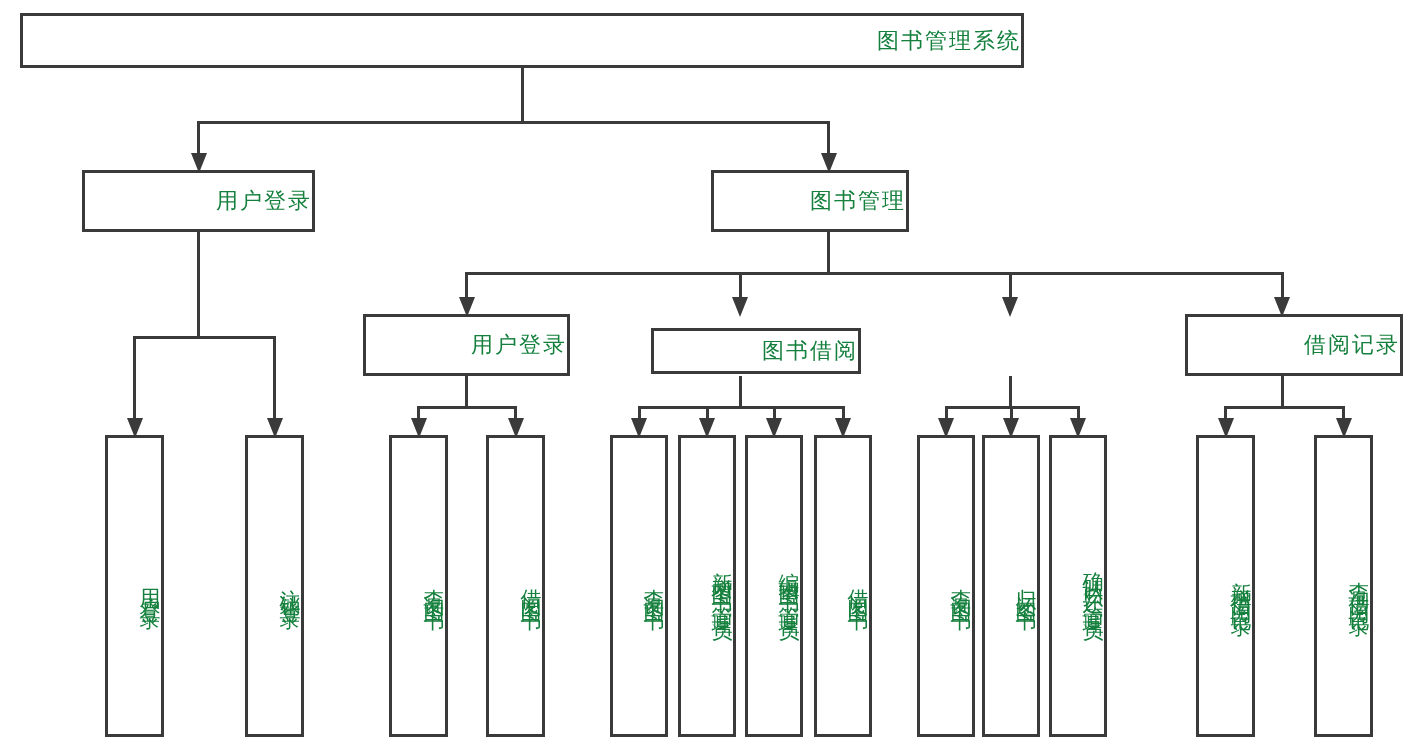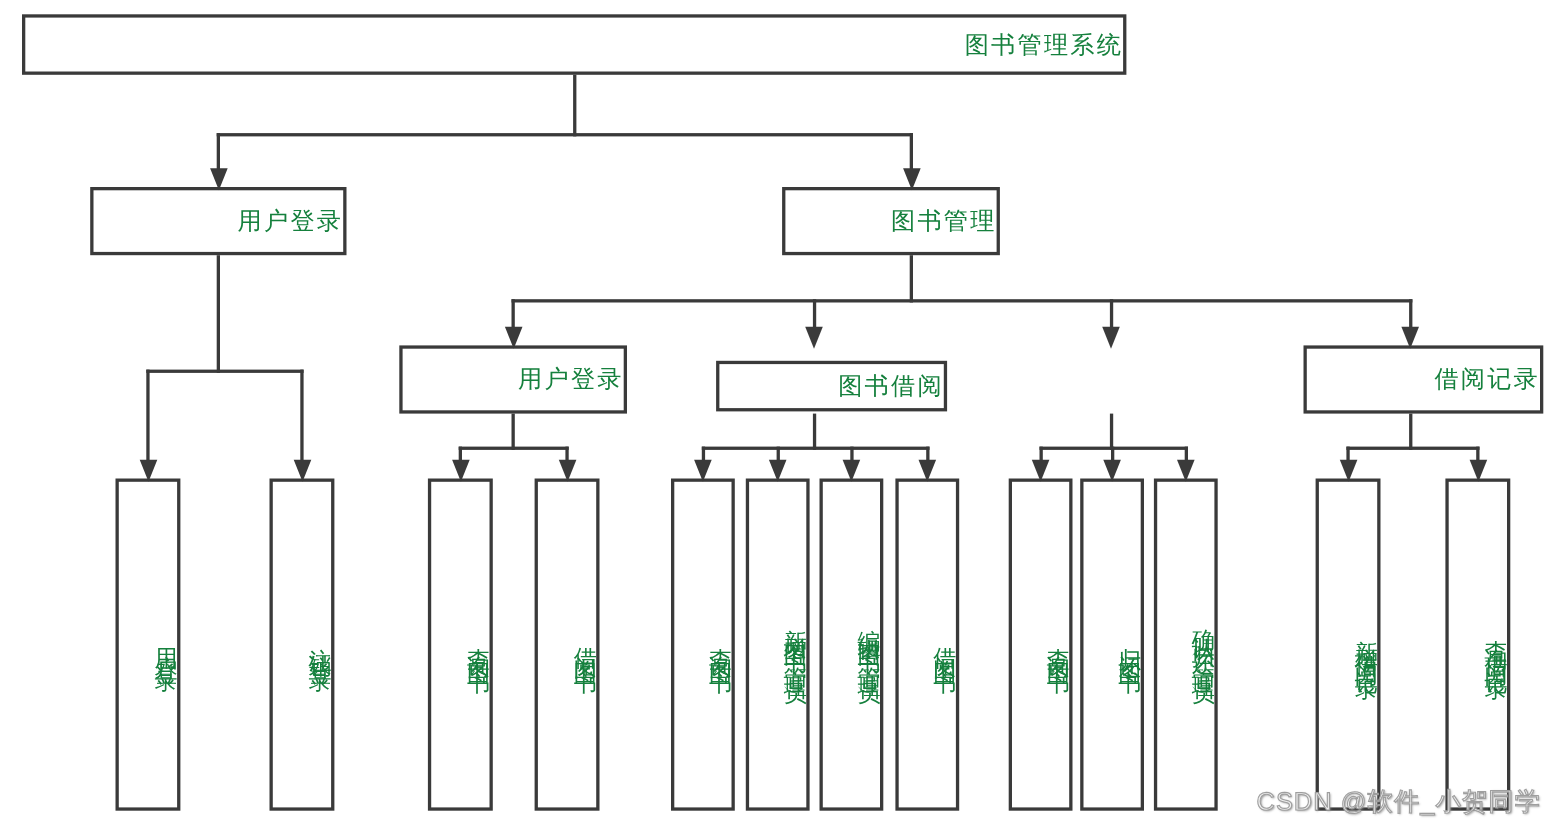--- a/index.html
+++ b/index.html
@@ -28,21 +28,20 @@
     font-size:23px;letter-spacing:1px;color:#efefef;
     -webkit-text-stroke:1px #9e9e9e;
     text-shadow:1px 1px 2px #8f8f8f;
     white-space:nowrap;
   }
 </style>
 </head>
 <body>
 
 <div id="stage">
-  <div id="watermark">CSDN @软件_小贺同学</div>
 <div class="node" style="left: 20px; top: 13px; width: 1004px; height: 55px;">
       <span class="label">图书管理系统</span>
     </div>
     <div class="node" style="left: 82px; top: 170px; width: 233px; height: 62px;">
       <span class="label">用户登录</span>
     </div>
     <div class="node" style="left: 711px; top: 170px; width: 198px; height: 62px;">
       <span class="label">图书管理</span>
     </div>
     <div class="node" style="left: 363px; top: 314px; width: 207px; height: 62px;">

